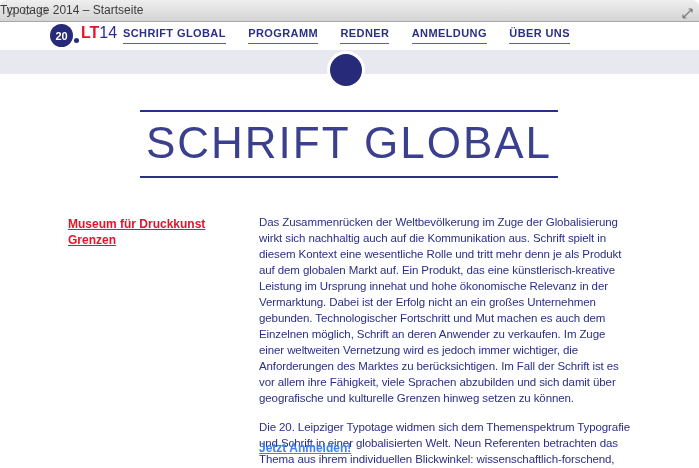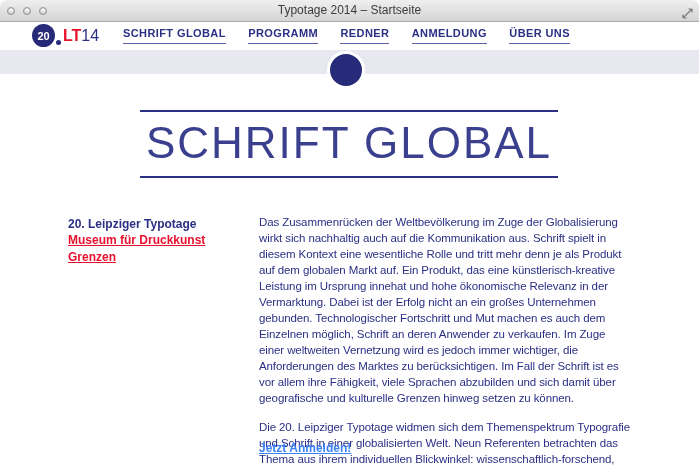--- a/index.html
+++ b/index.html
@@ -21,29 +21,29 @@
   }
   .traffic-lights { position: absolute; left: 7px; top: 7px; display: flex; gap: 8px; }
   .traffic-light {
     width: 8px; height: 8px; border-radius: 50%;
     background: radial-gradient(circle at 50% 35%, #fbfbfb, #c2c2c2);
     border: 1px solid #919191;
     display: inline-block;
   }
   .window-title {
     position: absolute; left: 0; right: 0; top: 3px;
-    text-align: center; font-size: 12px; color: #3c3c3c;
+    text-align: left; font-size: 12px; color: #3c3c3c;
   }
   .fullscreen-btn { position: absolute; right: 6px; top: 5px; width: 11px; height: 11px; }
   
   .navbar {
     position: absolute; top: 23px; left: 0; right: 0; height: 27px;
     background: #ffffff;
   }
-  .logo { position: absolute; left: 32px; top: 1px; display: flex; align-items: center; }
+  .logo { position: absolute; left: 50px; top: 1px; display: flex; align-items: flex-start; }
   .logo-circle {
     width: 23px; height: 23px; border-radius: 50%;
     background: #262a78; color: #ffffff;
     font-size: 11px; font-weight: bold;
     display: flex; align-items: center; justify-content: center;
   }
   .logo-dot {
     width: 5px; height: 5px; border-radius: 50%;
     background: #262a78; margin: 14px 2px 0 1px;
   }
@@ -134,21 +134,20 @@
   </div>
 
   <div class="band"></div>
   <div class="hero-circle"></div>
 
   <div class="hero-rule rule-top"></div>
   <h1 class="hero-heading">SCHRIFT GLOBAL</h1>
   <div class="hero-rule rule-bottom"></div>
 
   <div class="event-info">
-    <div>20. Leipziger Typotage</div>
     <a class="venue-link">Museum für Druckkunst Grenzen</a>
   </div>
 
   <div class="main-text">
     <p>Das Zusammenrücken der Weltbevölkerung im Zuge der Globalisierung wirkt sich nachhaltig auch auf die Kommunikation aus. Schrift spielt in diesem Kontext eine wesentliche Rolle und tritt mehr denn je als Produkt auf dem globalen Markt auf. Ein Produkt, das eine künstlerisch-kreative Leistung im Ursprung innehat und hohe ökonomische Relevanz in der Vermarktung. Dabei ist der Erfolg nicht an ein großes Unternehmen gebunden. Technologischer Fortschritt und Mut machen es auch dem Einzelnen möglich, Schrift an deren Anwender zu verkaufen. Im Zuge einer weltweiten Vernetzung wird es jedoch immer wichtiger, die Anforderungen des Marktes zu berücksichtigen. Im Fall der Schrift ist es vor allem ihre Fähigkeit, viele Sprachen abzubilden und sich damit über geografische und kulturelle Grenzen hinweg setzen zu können.</p>
     <p>Die 20. Leipziger Typotage widmen sich dem Themenspektrum Typografie und Schrift in einer globalisierten Welt. Neun Referenten betrachten das Thema aus ihrem individuellen Blickwinkel: wissenschaftlich-forschend, anwendungsfokussiert, gestaltend oder vermarktend.</p>
   </div>
 
   <a class="cta-link">Jetzt Anmelden!</a>
 

